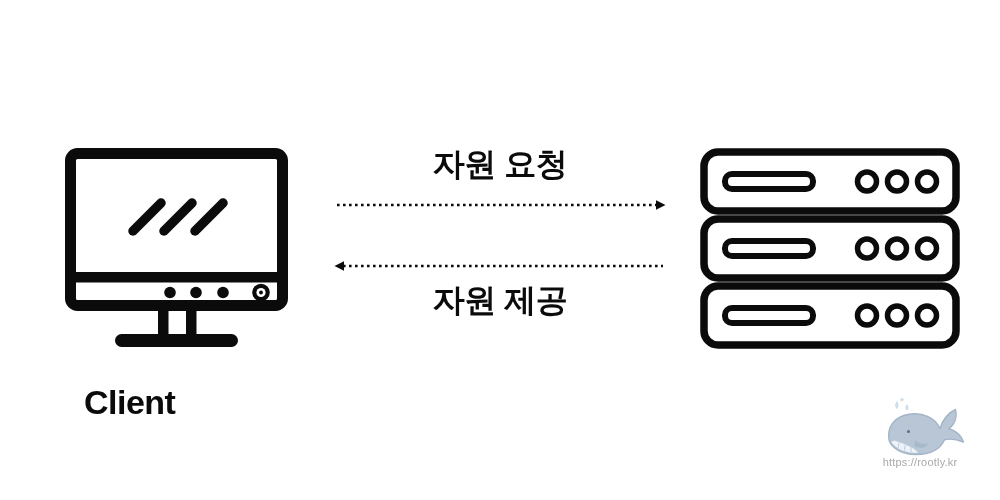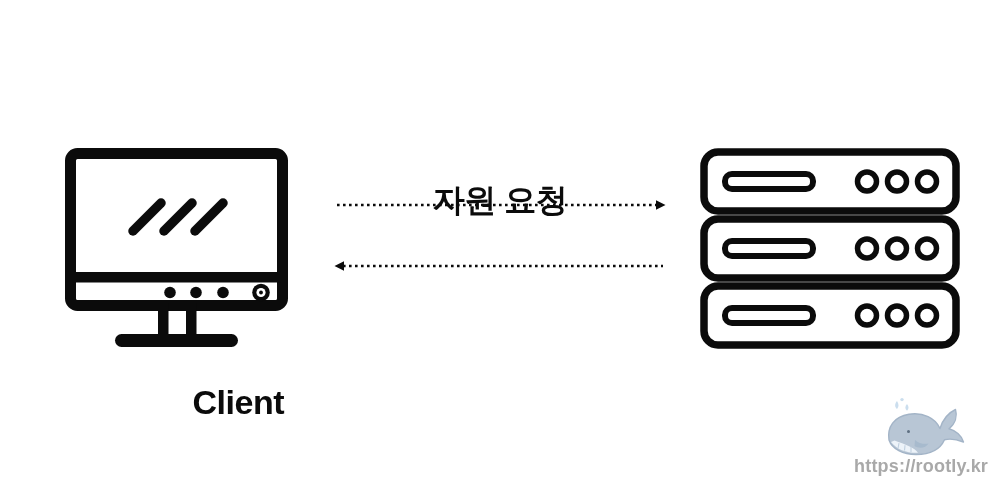--- a/index.html
+++ b/index.html
@@ -23,32 +23,32 @@
     text-align:center;
     font-size:32px;
     font-weight:800;
     letter-spacing:-0.5px;
     color:var(--ink);
     line-height:1;
     white-space:nowrap;
   }
   .node-label{
     width:200px;
-    text-align:right;
+    text-align:left;
     font-size:34px;
     font-weight:700;
     letter-spacing:-0.5px;
     color:var(--ink);
     line-height:1;
   }
   .watermark-url{
     left:854px;top:456px;width:132px;
     text-align:center;
-    font-size:18px;
-    font-weight:700;
+    font-size:11px;
+    font-weight:400;
     color:var(--watermark);
     letter-spacing:0.2px;
     line-height:1.2;
   }
 </style>
 </head>
 <body>
 
 <div class="canvas">
 
@@ -117,21 +117,22 @@
     <g>
       <line x1="7" y1="13" x2="327" y2="13" stroke="var(--ink)" stroke-width="2.6" stroke-dasharray="2.6 3.4"></line>
       <polygon points="326,8.2 335.5,13 326,17.8" fill="var(--ink)"></polygon>
     </g>
     <g>
       <line x1="13" y1="74" x2="333" y2="74" stroke="var(--ink)" stroke-width="2.6" stroke-dasharray="2.6 3.4"></line>
       <polygon points="14,69.2 4.5,74 14,78.8" fill="var(--ink)"></polygon>
     </g>
   </svg>
 
-  <div class="abs flow-label" style="top:148px;margin-top:36px;">자원 요청</div>
+  <div class="abs flow-label" style="top:148px;">자원 요청</div>
+  <div class="abs flow-label" style="top:284px;">자원 제공</div>
 
   <div class="abs node-label" style="left:84px;top:385px;">Client</div>
 
   <svg class="abs" style="left:878px;top:397px;" width="96" height="60" viewBox="0 0 96 60" aria-hidden="true">
 
     <g fill="var(--whale-accent)">
       <path d="M19,4 C21,7 21,10 19,12 C16.5,10 16.5,7 19,4 Z"></path>
       <path d="M29,7 C31,9.5 31,12 29,13.8 C26.8,12 26.8,9.5 29,7 Z"></path>
       <circle cx="24" cy="2.6" r="1.7"></circle>
     </g>

